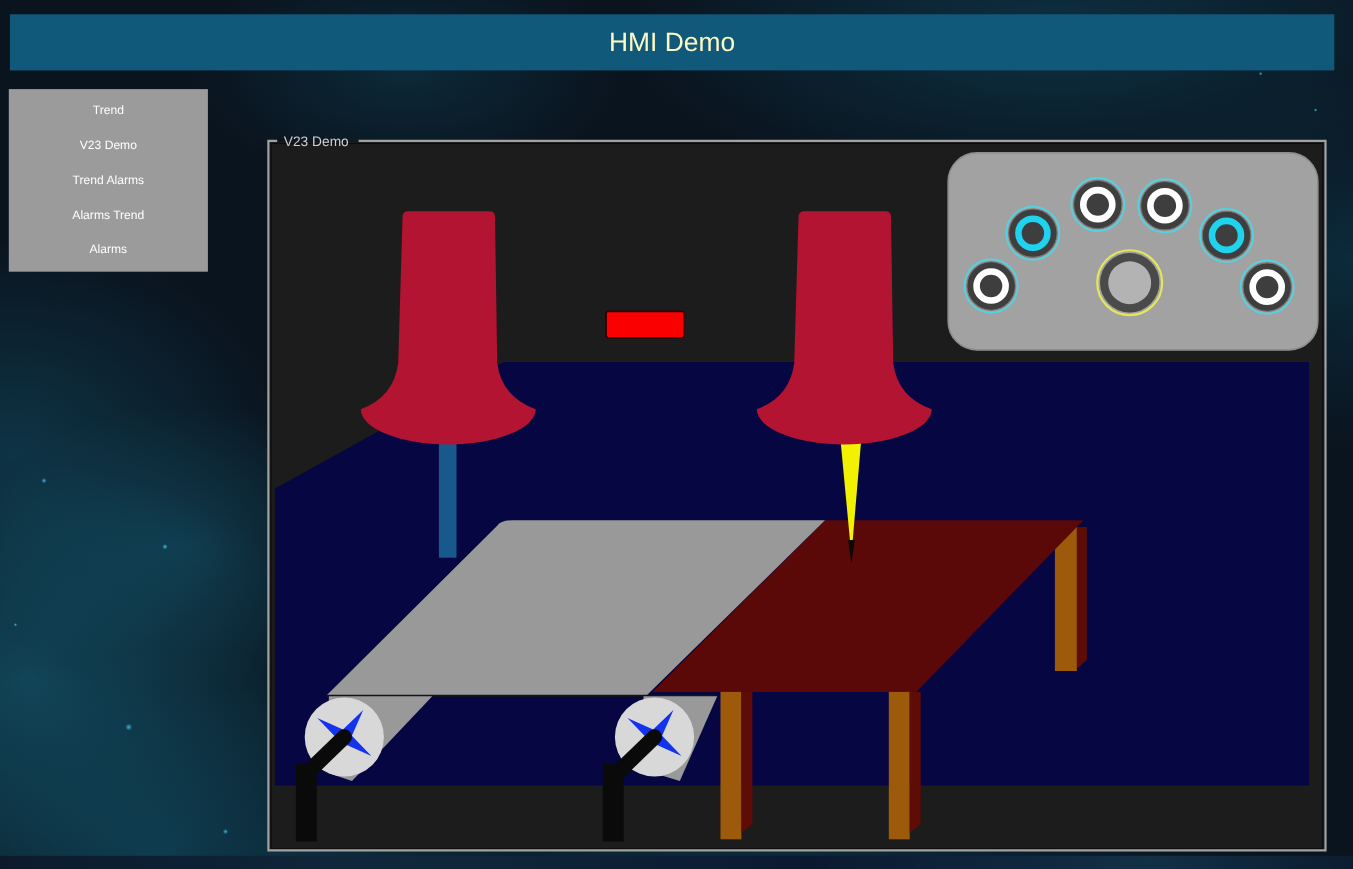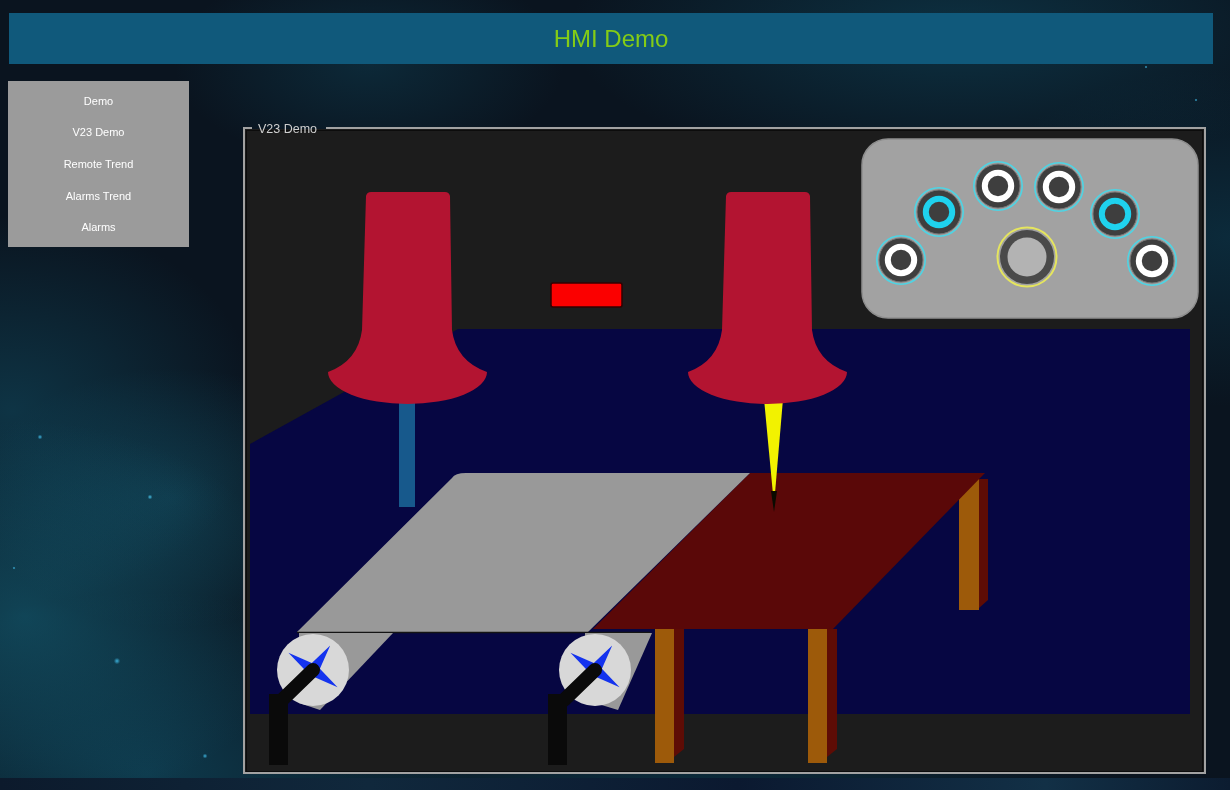--- a/index.html
+++ b/index.html
@@ -33,21 +33,21 @@
   }
   .bottom-strip{
     position:absolute;left:0;top:778px;width:1230px;height:12px;
     background:linear-gradient(90deg,#0c1a2c,#10283c 30%,#0b1930 60%,#123046 85%,#0c1c30);
   }
   .titlebar{
     position:absolute;left:9px;top:13px;width:1204px;height:51px;
     background:var(--titlebar);
     display:flex;align-items:center;justify-content:center;
   }
-  .titlebar .app-title{color:#84cc16;font-size:24px;}
+  .titlebar .app-title{color:#fef9c3;font-size:24px;}
   .sidebar{
     position:absolute;left:8px;top:81px;width:181px;height:166px;
     background:var(--sidebar);
     display:flex;flex-direction:column;justify-content:space-around;align-items:center;
     padding:4px 0;box-sizing:border-box;
   }
   .sidebar .item{color:#ffffff;font-size:11px;cursor:default;}
   svg.scene{position:absolute;left:0;top:0;}
 
   
@@ -82,23 +82,23 @@
 <body>
 
 <div class="bg"></div>
 <div class="bottom-strip"></div>
 
 <div class="titlebar">
   <span class="app-title">HMI Demo</span>
 </div>
 
 <div class="sidebar">
-  <div class="item">Demo</div>
+  <div class="item">Trend</div>
   <div class="item">V23 Demo</div>
-  <div class="item">Remote Trend</div>
+  <div class="item">Trend Alarms</div>
   <div class="item">Alarms Trend</div>
   <div class="item">Alarms</div>
 </div>
 
 <svg class="scene" width="1230" height="790" viewBox="0 0 1230 790">
 
   <rect class="frame-fill" x="245" y="129" width="959" height="643"></rect>
 
   <polygon class="floor" points="458,329 1190,329 1190,714 250,714 250,444"></polygon>
 

